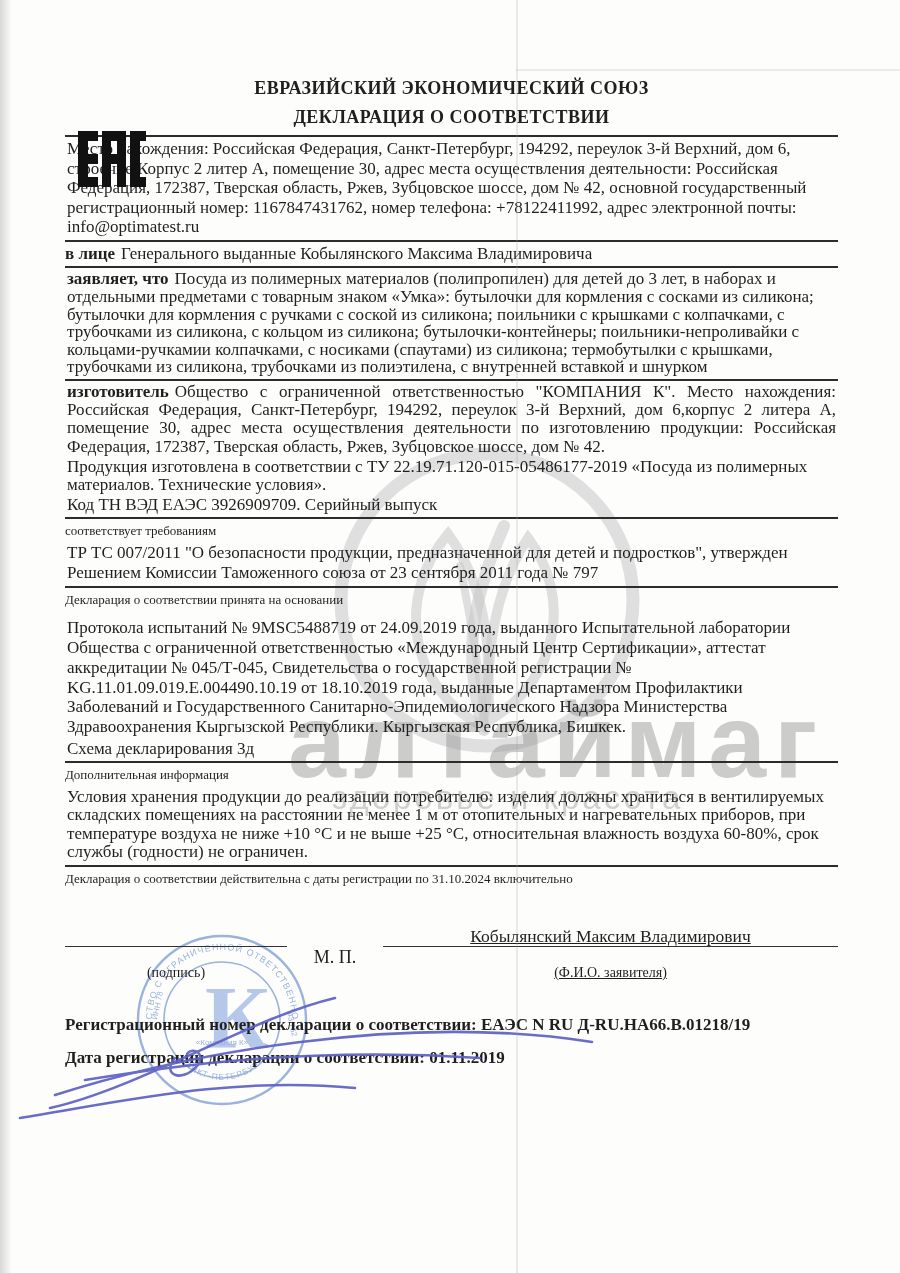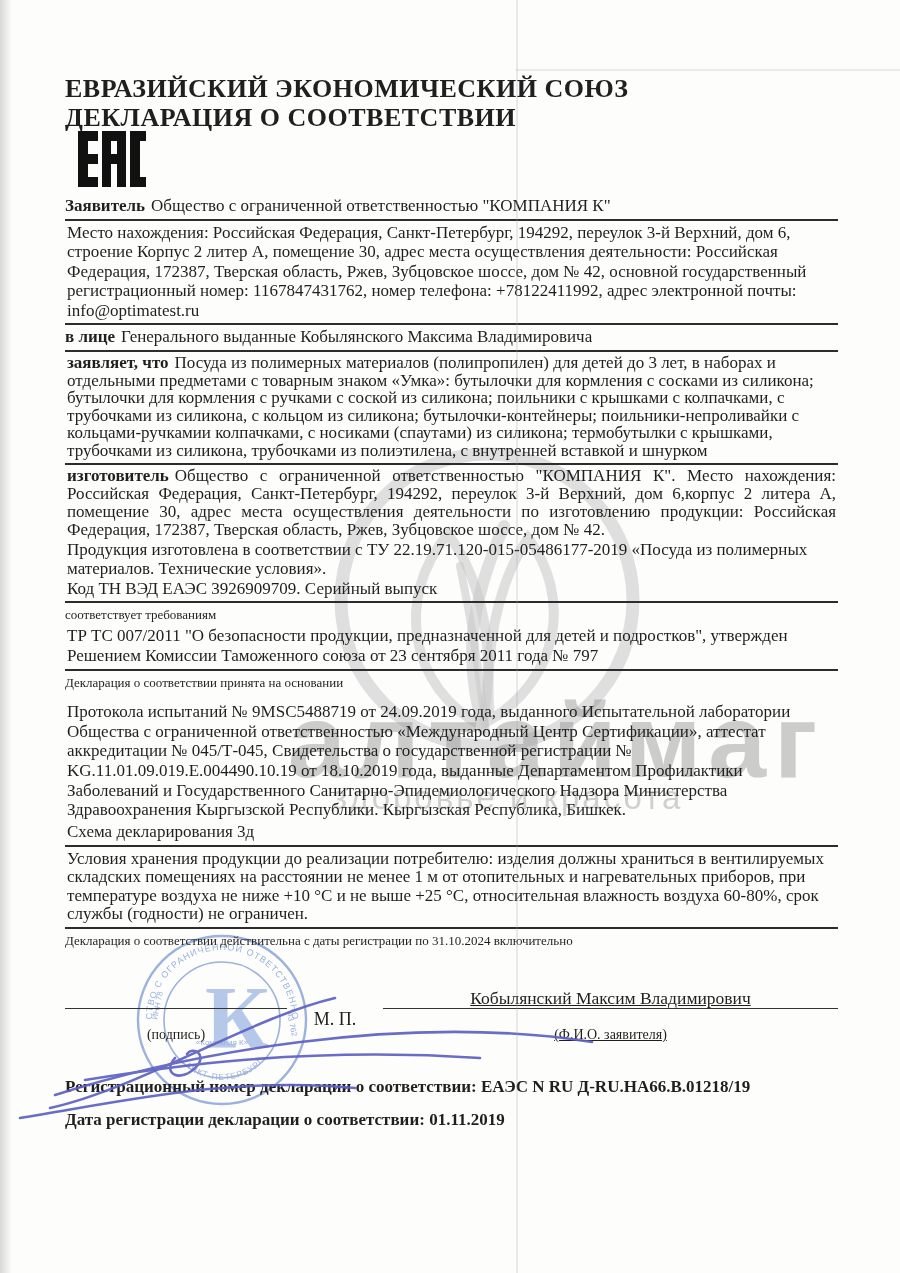--- a/index.html
+++ b/index.html
@@ -21,21 +21,21 @@
   }
   .wm-leaf{position:absolute;left:322px;top:438px;}
   .stamp-layer{position:absolute;left:127px;top:925px;z-index:1;pointer-events:none;}
   .sig-layer{position:absolute;left:0;top:960px;z-index:3;pointer-events:none;}
   .fold-v{position:absolute;left:516px;top:0;width:2px;height:1273px;background:rgba(165,165,175,.22);z-index:4;pointer-events:none;}
   .fold-h{position:absolute;left:516px;top:69px;width:384px;height:1.5px;background:rgba(180,180,180,.25);z-index:4;pointer-events:none;}
   .edge-l{position:absolute;left:0;top:0;width:12px;height:1273px;z-index:5;pointer-events:none;
     background:linear-gradient(to right,rgba(120,120,120,.28),rgba(120,120,120,0));}
   
   .content{position:relative;z-index:2;padding:74px 62px 0 65px;}
-  .title{margin:0;text-align:left;font-weight:bold;font-size:26px;line-height:29px;letter-spacing:.5px;}
+  .title{margin:0;text-align:center;font-weight:bold;font-size:18px;line-height:29px;letter-spacing:.5px;}
   .eac{position:absolute;left:78px;top:131px;z-index:2;}
   .row{margin:0;font-size:17px;line-height:19.5px;}
   .lbl{padding-right:6px;}
   .rule{border:none;border-top:2px solid #2c2c2c;height:0;margin:3px 0 2px 0;}
   .para{margin:2px;font-size:17px;line-height:19.6px;}
   .tight{line-height:17.6px;}
   .just{text-align:justify;line-height:18.2px;}
   .mline{line-height:18.2px;}
   .h-bold{margin:1px 0 0 0;font-size:13px;font-weight:normal;line-height:19.5px;}
   .basis-para{margin-top:9px;}
@@ -99,23 +99,20 @@
       <path d="M175 98 c -14 16, 6 26, 22 8 c 10 -12, -4 -20, -10 -12"></path>
       <path d="M20 158 C 120 142, 230 116, 355 128"></path>
     </g>
   </svg>
 
   <div class="content">
 
     <h1 class="title">ЕВРАЗИЙСКИЙ ЭКОНОМИЧЕСКИЙ СОЮЗ</h1>
     <h1 class="title">ДЕКЛАРАЦИЯ О СООТВЕТСТВИИ</h1>
 
-    <p class="row" style="margin-top:64px;">
-      <b class="lbl">Заявитель</b><span>Общество с ограниченной ответственностью "КОМПАНИЯ К"</span>
-    </p>
     <div class="rule"></div>
 
     <p class="para">Место нахождения: Российская Федерация, Санкт-Петербург, 194292, переулок 3-й Верхний, дом 6, строение Корпус 2 литер А, помещение 30, адрес места осуществления деятельности: Российская Федерация, 172387, Тверская область, Ржев, Зубцовское шоссе, дом № 42, основной государственный регистрационный номер: 1167847431762, номер телефона: +78122411992, адрес электронной почты: info@optimatest.ru</p>
     <div class="rule"></div>
 
     <p class="row">
       <b class="lbl">в лице</b><span>Генерального выданные Кобылянского Максима Владимировича</span>
     </p>
     <div class="rule"></div>
 
@@ -133,20 +130,21 @@
 
     <p class="h-bold">соответствует требованиям</p>
     <p class="para" style="line-height:20px;">ТР ТС 007/2011 "О безопасности продукции, предназначенной для детей и подростков", утвержден Решением Комиссии Таможенного союза от 23 сентября 2011 года № 797</p>
     <div class="rule"></div>
 
     <p class="h-bold">Декларация о соответствии принята на основании</p>
     <p class="para basis-para" style="line-height:19.7px;">Протокола испытаний № 9MSC5488719 от 24.09.2019 года, выданного Испытательной лаборатории Общества с ограниченной ответственностью «Международный Центр Сертификации», аттестат аккредитации № 045/Т-045, Свидетельства о государственной регистрации № KG.11.01.09.019.Е.004490.10.19 от 18.10.2019 года, выданные Департаментом Профилактики Заболеваний и Государственного Санитарно-Эпидемиологического Надзора Министерства Здравоохранения Кыргызской Республики. Кыргызская Республика, Бишкек.</p>
     <p class="para" style="line-height:19.7px;">Схема декларирования 3д</p>
     <div class="rule"></div>
 
+    <p class="h-bold">Дополнительная информация</p>
     <p class="para" style="line-height:18.4px;margin-top:3px;">Условия хранения продукции до реализации потребителю: изделия должны храниться в вентилируемых складских помещениях на расстоянии не менее 1 м от отопительных и нагревательных приборов, при температуре воздуха не ниже +10 °С и не выше +25 °С, относительная влажность воздуха 60-80%, срок службы (годности) не ограничен.</p>
     <div class="rule"></div>
 
     <p class="h-bold">Декларация о соответствии  действительна с даты регистрации по 31.10.2024 включительно</p>
 
     <div class="sig-row">
       <div class="sig-left">
         <div class="sig-spacer"></div>
         <div class="s-line"></div>
         <div class="s-cap">(подпись)</div>

